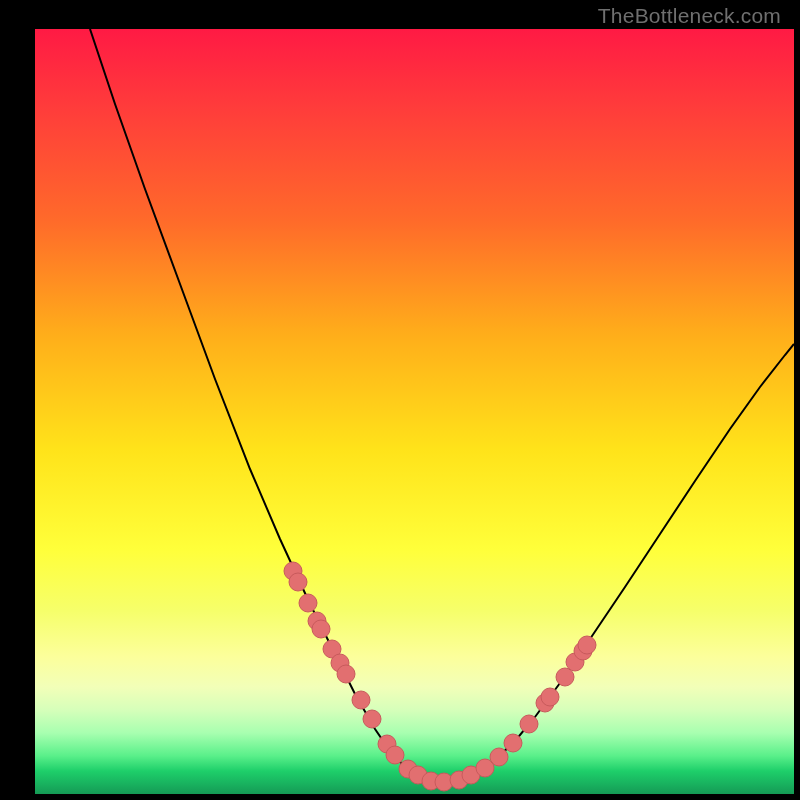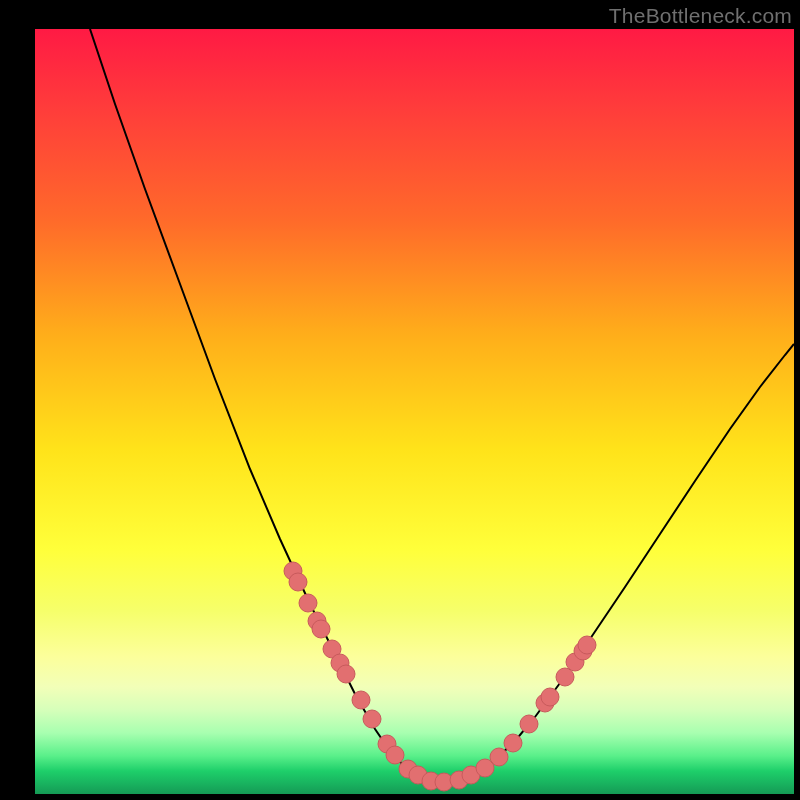--- a/index.html
+++ b/index.html
@@ -13,21 +13,21 @@
   }
   .container {
     position: relative;
     width: 800px;
     height: 800px;
     background: #000000;
   }
   .watermark {
     position: absolute;
     top: 4px;
-    right: 8px;
+    right: 19px;
     color: #6f6f6f;
     font-size: 21px;
     font-weight: 500;
     letter-spacing: 0.2px;
     z-index: 10;
   }
   .plot-area {
     position: absolute;
     left: 35px;
     top: 29px;

